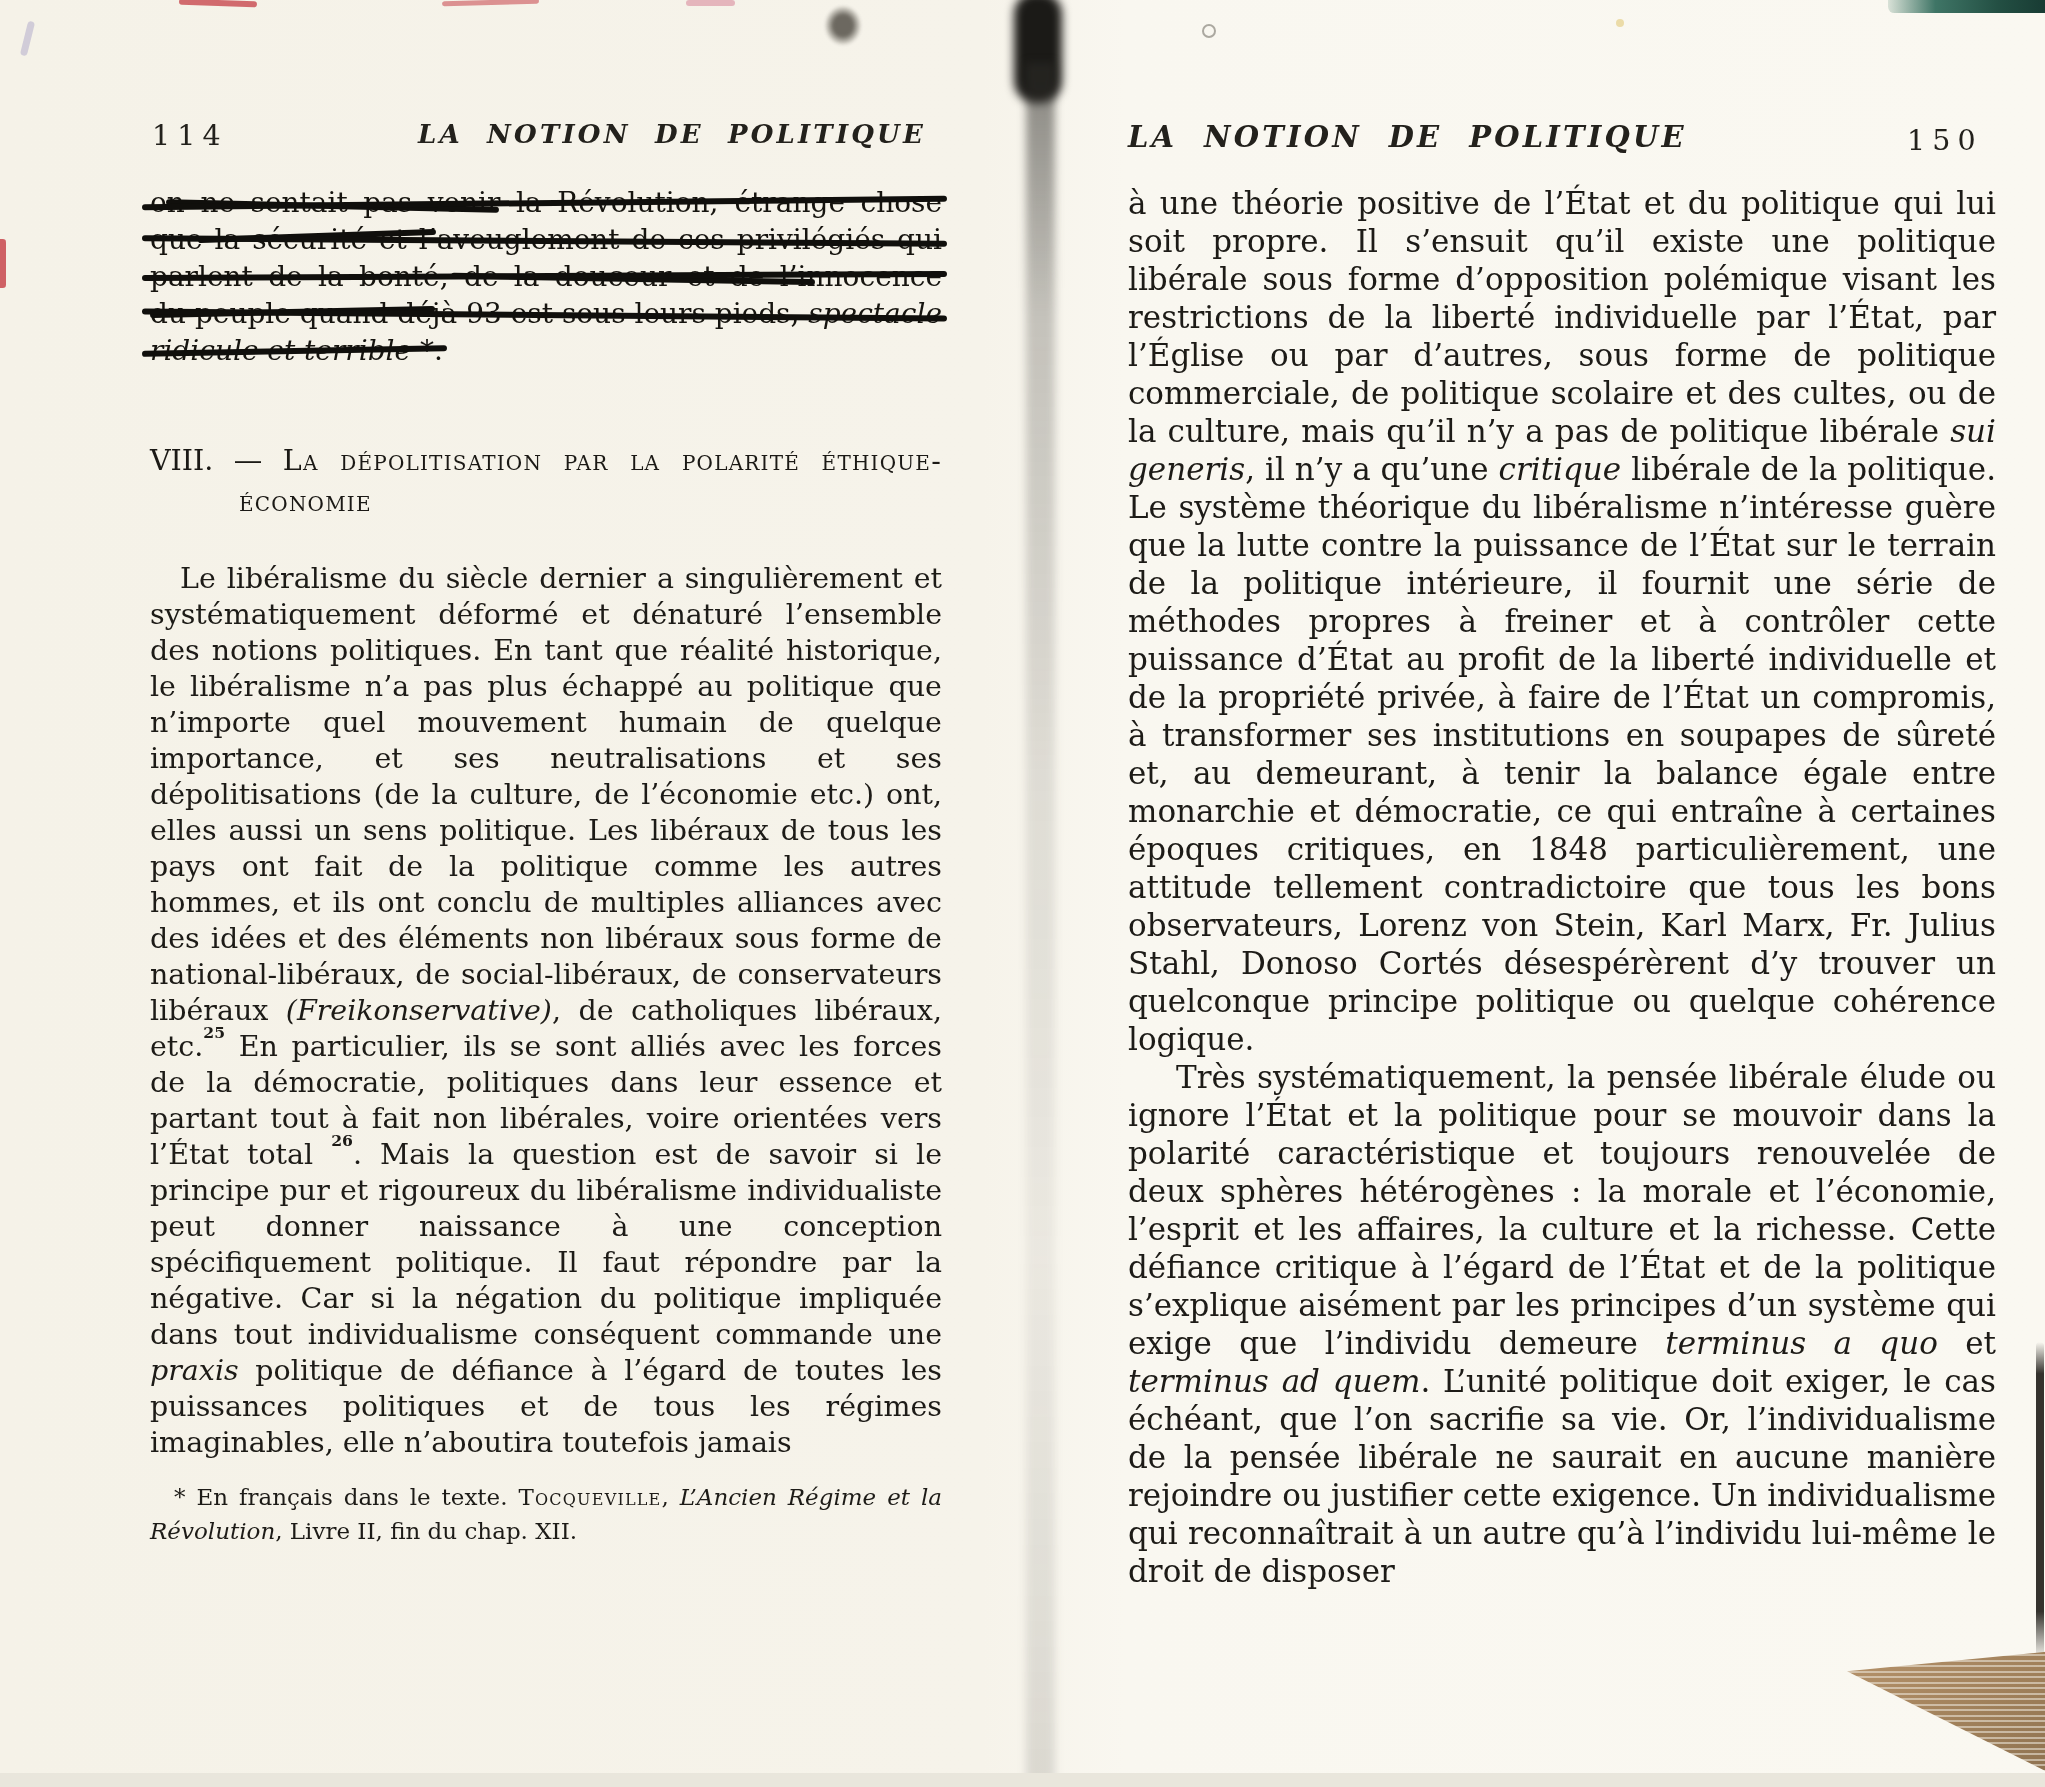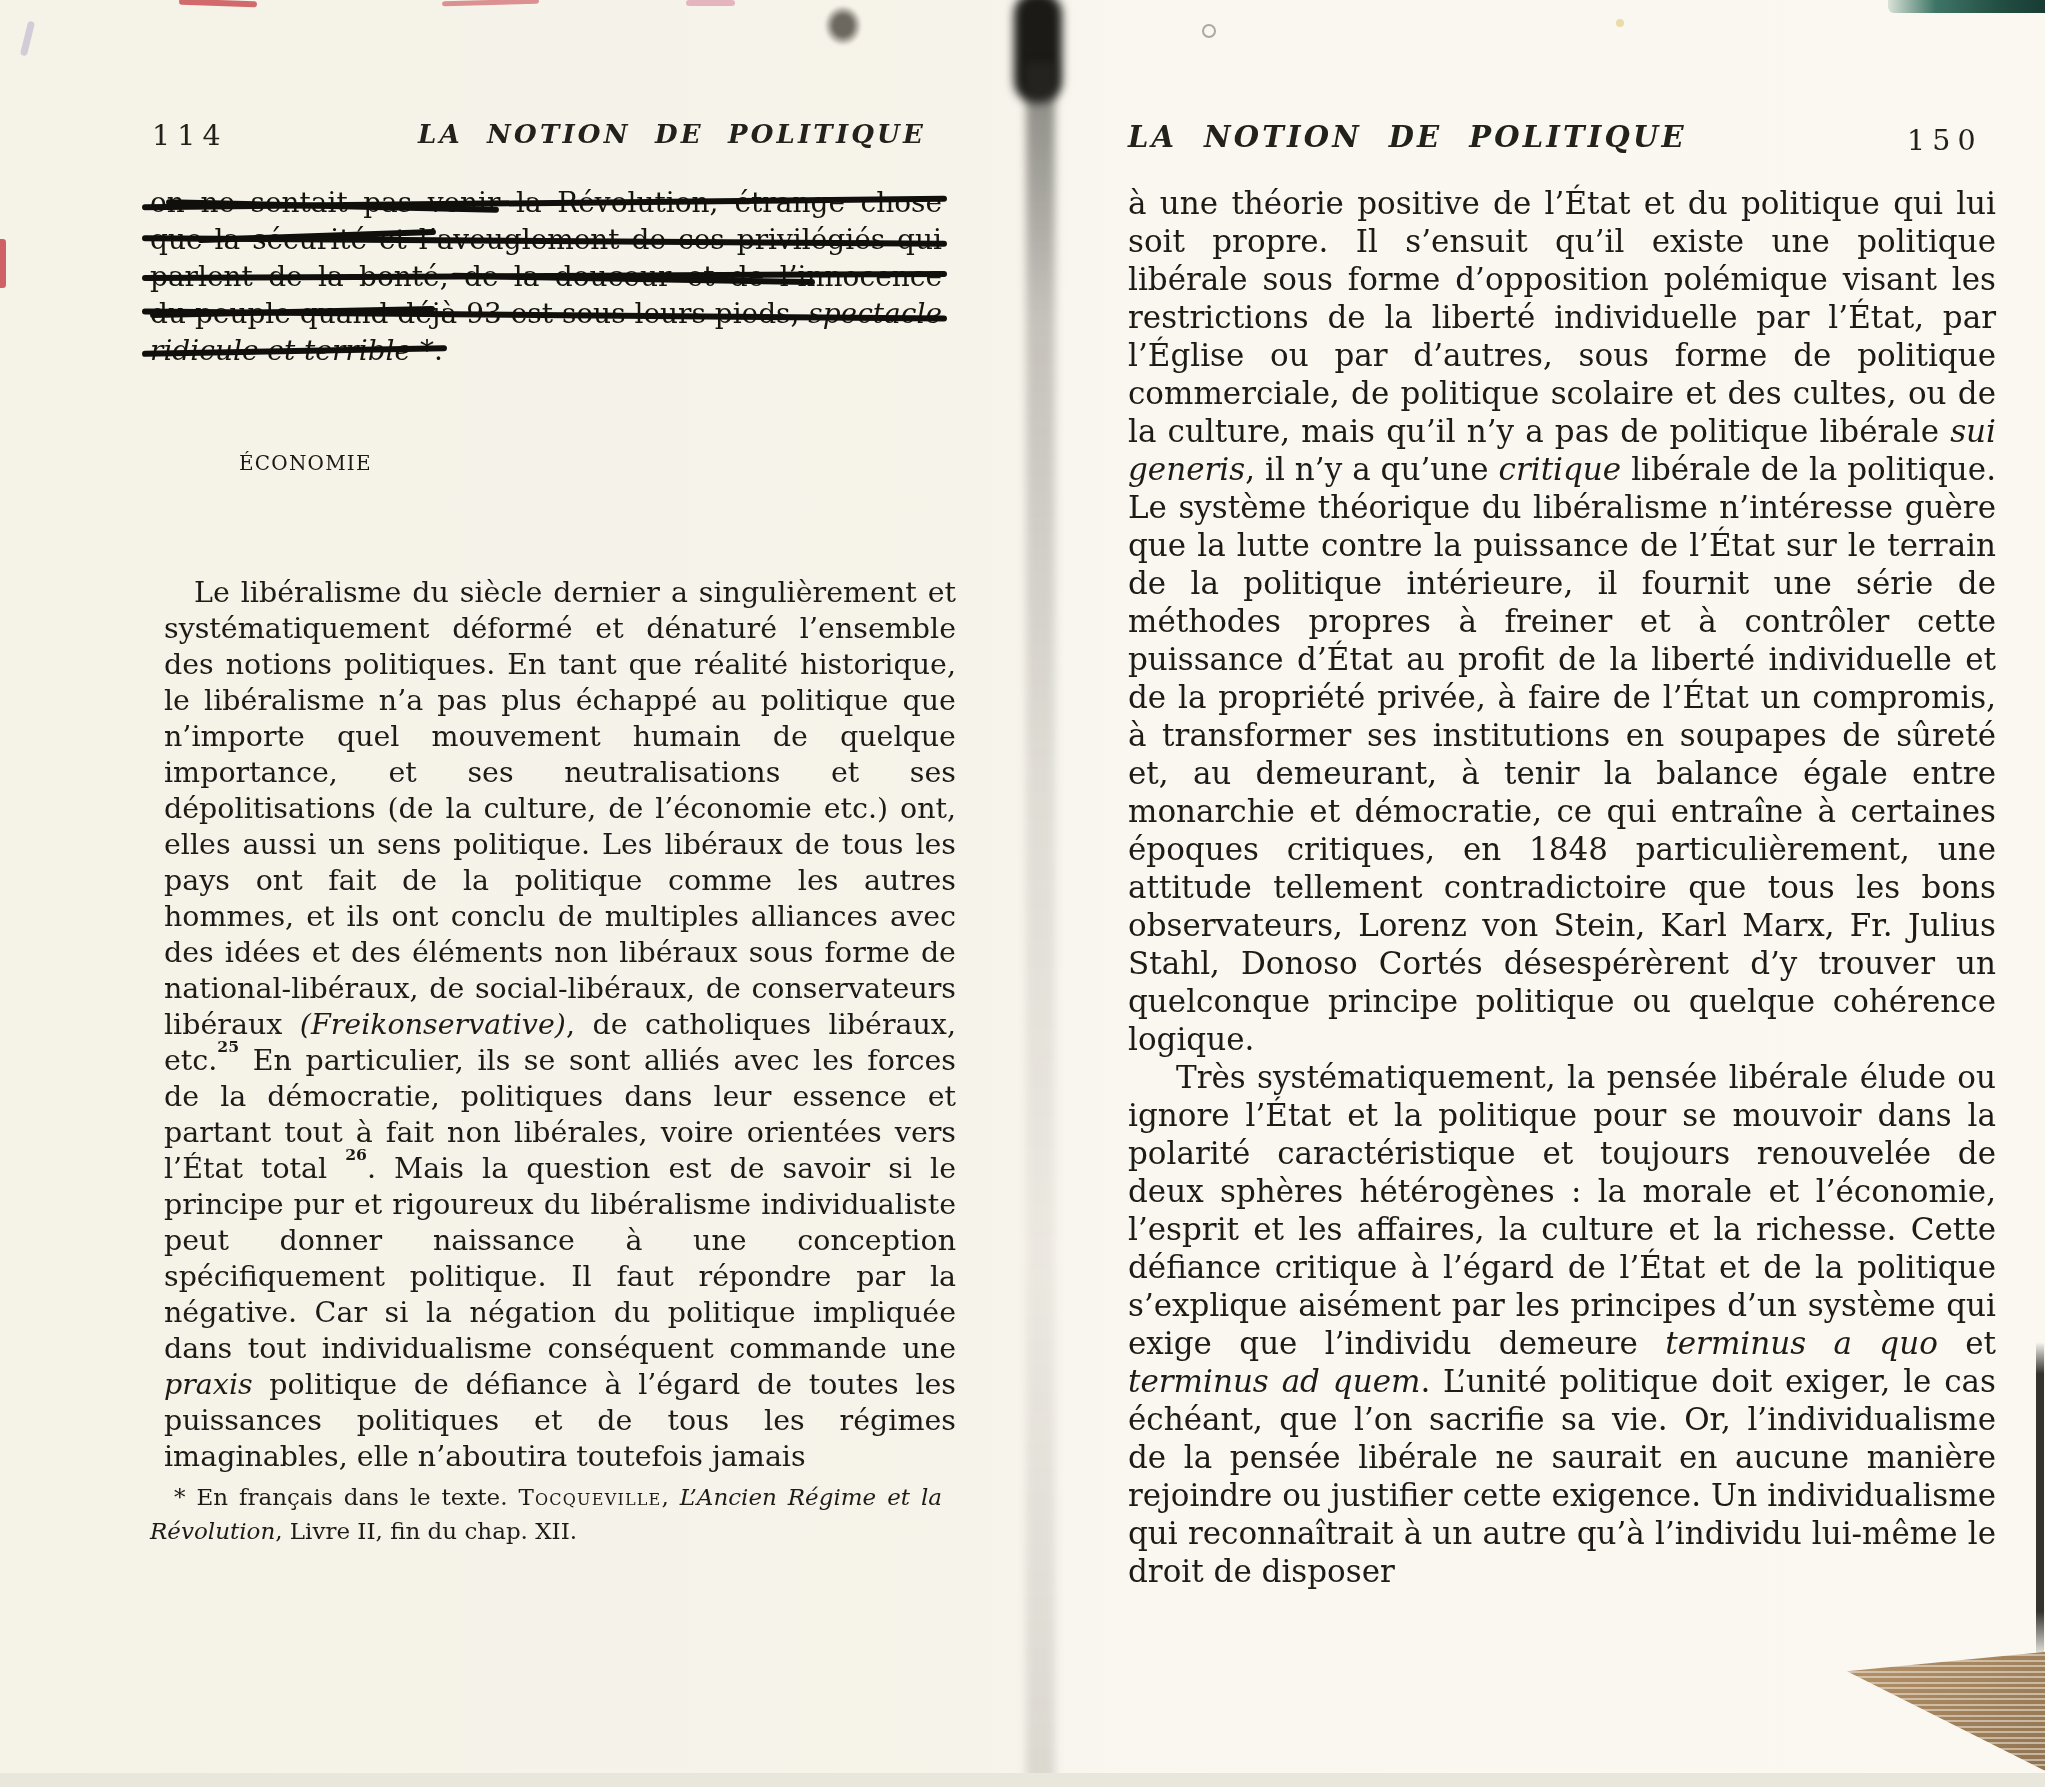--- a/index.html
+++ b/index.html
@@ -30,21 +30,21 @@
   .struck-line:nth-child(4)::before{left:0;width:36%;top:13.5px;transform:rotate(-1.2deg);}
   .struck-line.partial{text-align-last:left;}
   .struck-line.partial::after{right:auto;width:305px;transform:rotate(-1.1deg);}
   .struck-line.partial::before{display:none;}
 
   .section-heading{position:absolute;left:150px;top:440px;width:792px;font-size:28.5px;color:#1b1915;}
   .section-heading .h-line1{line-height:41px;text-align:justify;text-align-last:justify;}
   .section-heading .h-line2{line-height:41px;padding-left:89px;}
   .sc{font-variant:small-caps;letter-spacing:1.2px;}
 
-  .left-body{position:absolute;left:150px;top:561px;width:792px;margin:14px;font-size:28.5px;line-height:36px;
+  .left-body{position:absolute;left:150px;top:561px;width:792px;margin:0;font-size:28.5px;line-height:36px;
              text-align:justify;text-indent:30px;}
   .footnote{position:absolute;left:150px;top:1480px;width:792px;margin:0;font-size:23px;line-height:34px;
             text-align:justify;text-indent:24px;}
 
   
   .right-body{position:absolute;left:1128px;top:184px;width:868px;font-size:31px;line-height:38px;text-align:justify;}
   .right-body p{margin:0;}
   .right-body p.indent{text-indent:48px;}
 
   .it{font-style:italic;}
@@ -86,20 +86,21 @@
 
     <div class="struck-block">
         <div class="struck-line"><span>on ne sentait pas venir la Révolution; étrange chose</span></div>
         <div class="struck-line"><span>que la sécurité et l’aveuglement de ces privilégiés qui</span></div>
         <div class="struck-line"><span>parlent de la bonté, de la douceur et de l’innocence</span></div>
         <div class="struck-line"><span>du peuple quand déjà 93 est sous leurs pieds, </span><span class="it">spectacle</span></div>
         <div class="struck-line partial"><span class="it">ridicule et terrible</span><span> *.</span></div>
       </div>
 
     <div class="section-heading">
+      <div class="h-line1"><span>VIII. — </span><span class="sc">La dépolitisation par la polarité éthique-</span></div>
       <div class="h-line2"><span class="sc">économie</span></div>
     </div>
 
     <p class="left-body"><span>Le libéralisme du siècle dernier a singulièrement et systématiquement déformé et dénaturé l’ensemble des notions politiques. En tant que réalité historique, le libéralisme n’a pas plus échappé au politique que n’importe quel mouvement humain de quelque importance, et ses neutralisations et ses dépolitisations (de la culture, de l’économie etc.) ont, elles aussi un sens politique. Les libéraux de tous les pays ont fait de la politique comme les autres hommes, et ils ont conclu de multiples alliances avec des idées et des éléments non libéraux sous forme de national-libéraux, de social-libéraux, de conservateurs libéraux </span><span class="it">(Freikonservative)</span><span>, de catholiques libéraux, etc.</span><sup>25</sup><span> En particulier, ils se sont alliés avec les forces de la démocratie, politiques dans leur essence et partant tout à fait non libérales, voire orientées vers l’État total </span><sup>26</sup><span>. Mais la question est de savoir si le principe pur et rigoureux du libéralisme individualiste peut donner naissance à une conception spécifiquement politique. Il faut répondre par la négative. Car si la négation du politique impliquée dans tout individualisme conséquent commande une </span><span class="it">praxis</span><span> politique de défiance à l’égard de toutes les puissances politiques et de tous les régimes imaginables, elle n’aboutira toutefois jamais</span></p>
 
     <p class="footnote"><span>* En français dans le texte. </span><span class="sc">Tocqueville</span><span>, </span><span class="it">L’Ancien Régime et la Révolution</span><span>, Livre II, fin du chap. XII.</span></p>
   </section>
 
   <section>
     <span class="running-title running-title-right">LA NOTION DE POLITIQUE</span>

